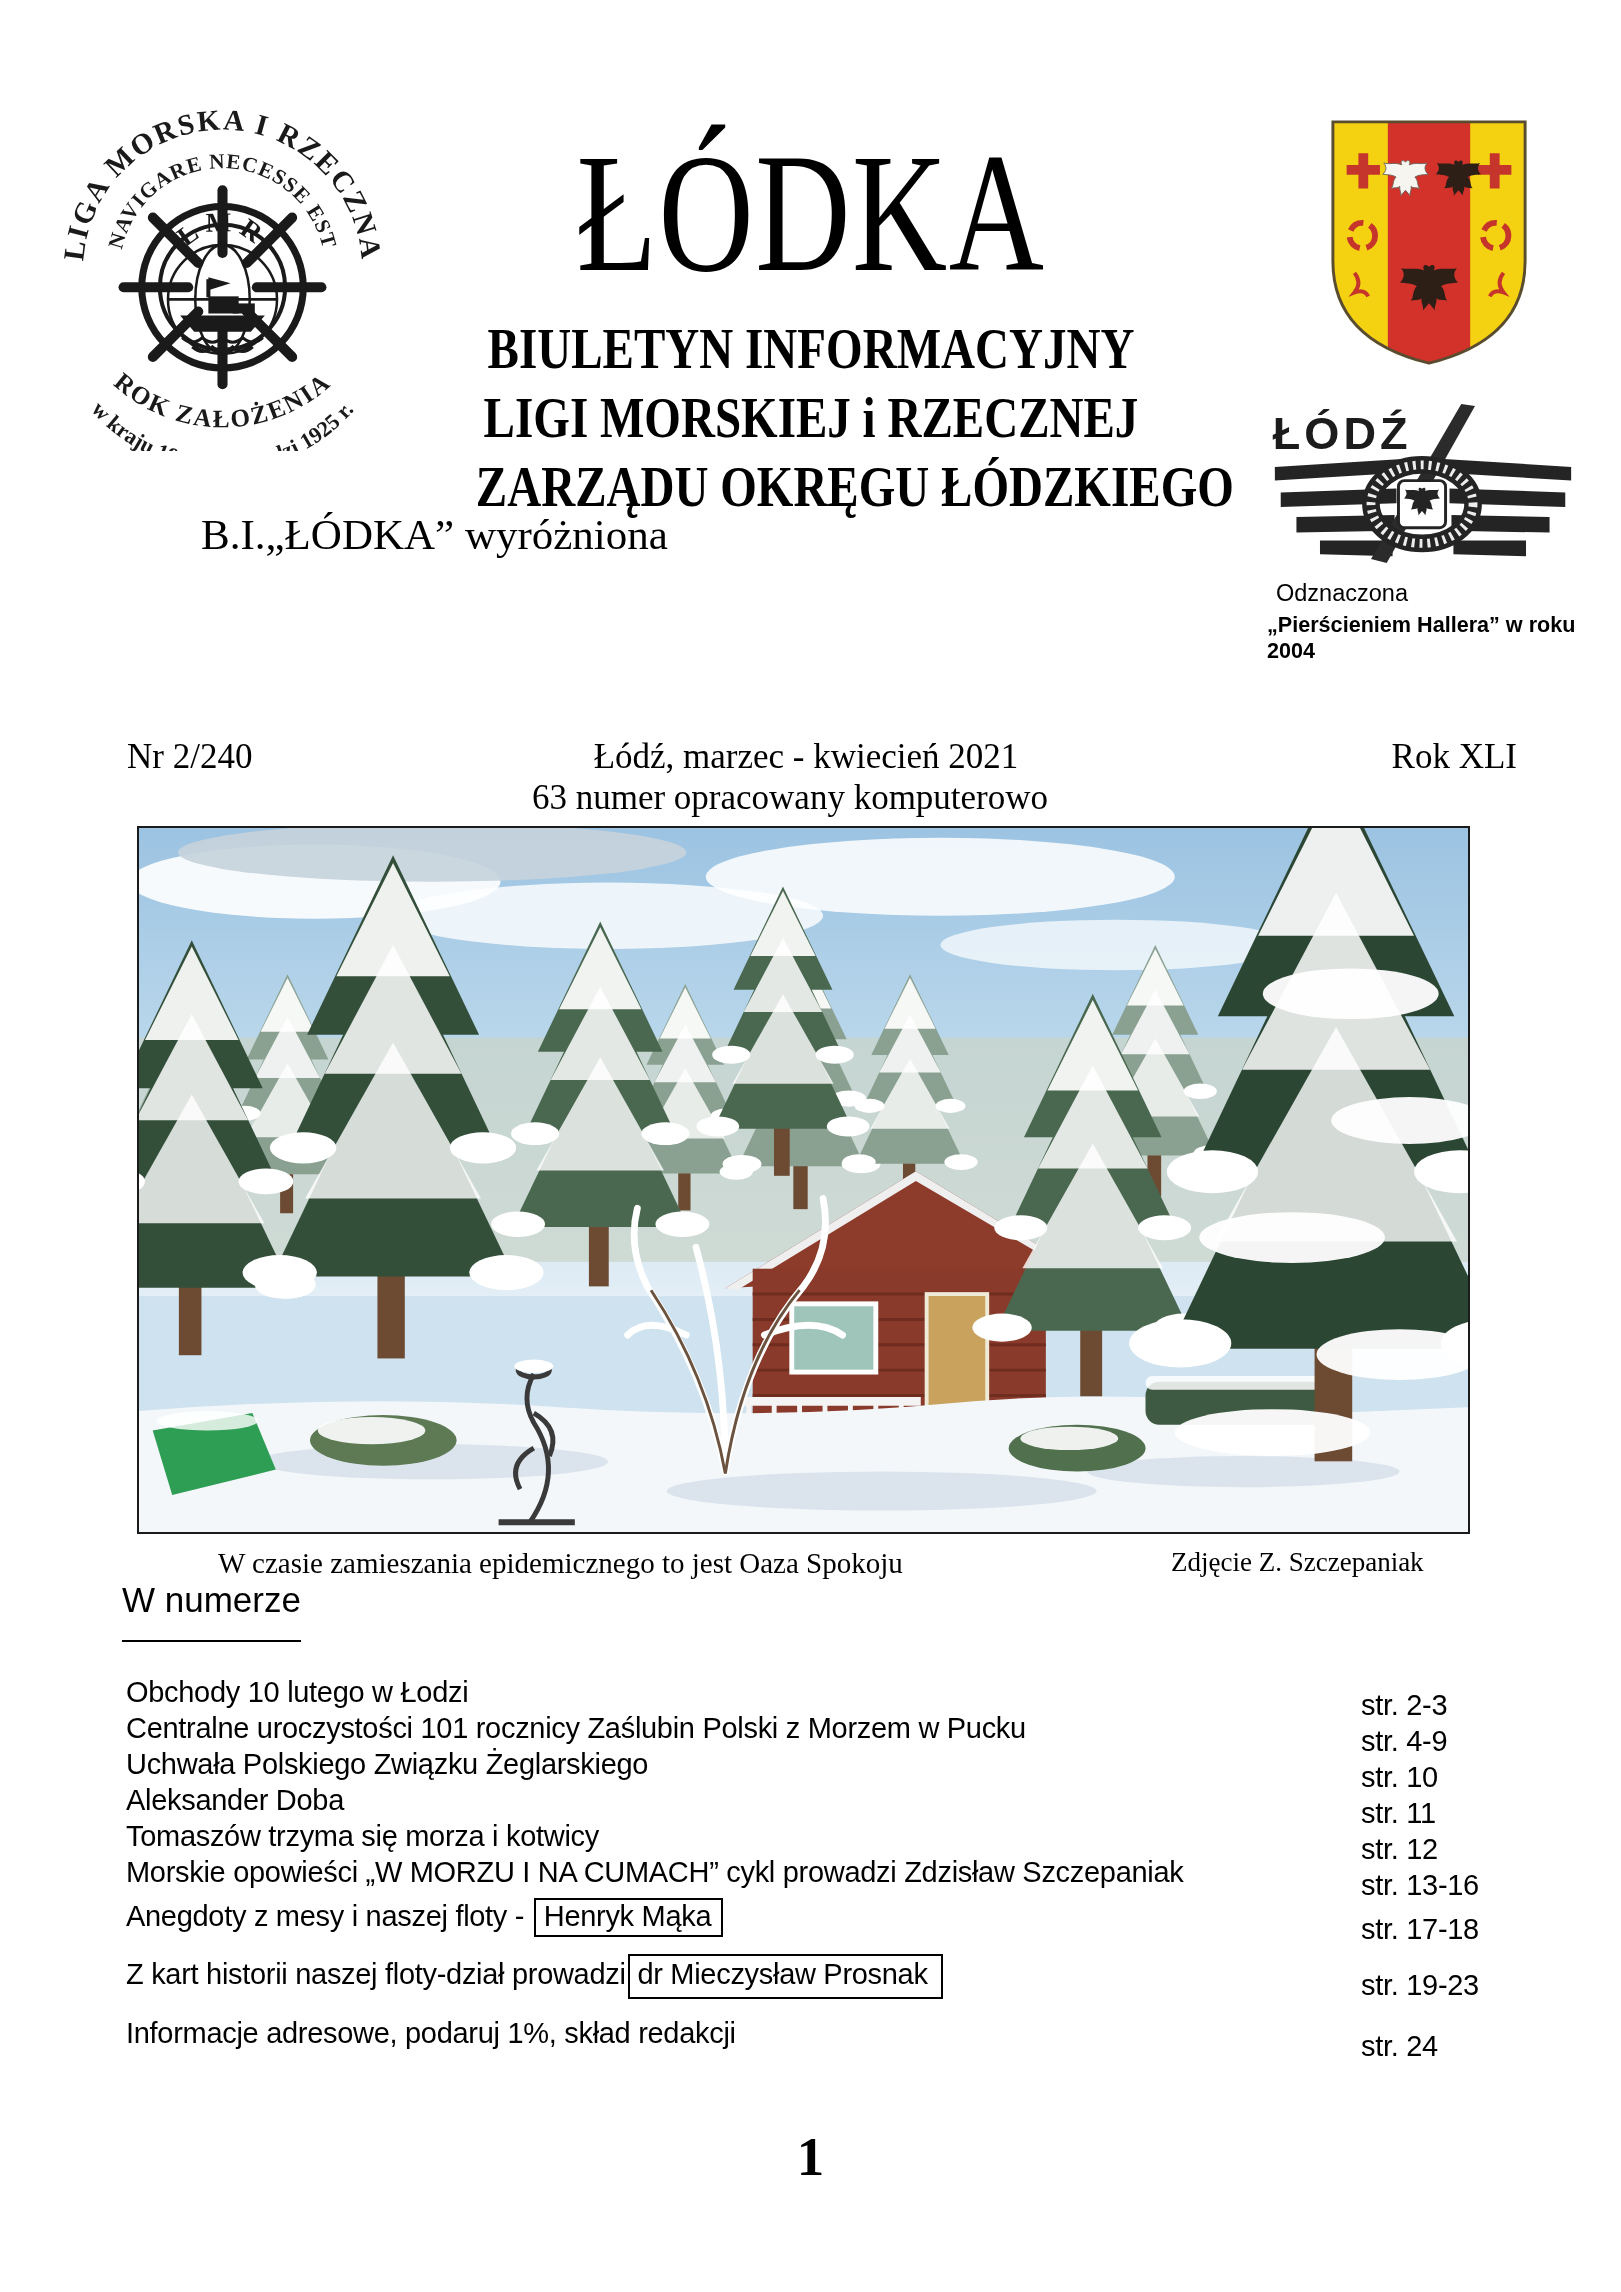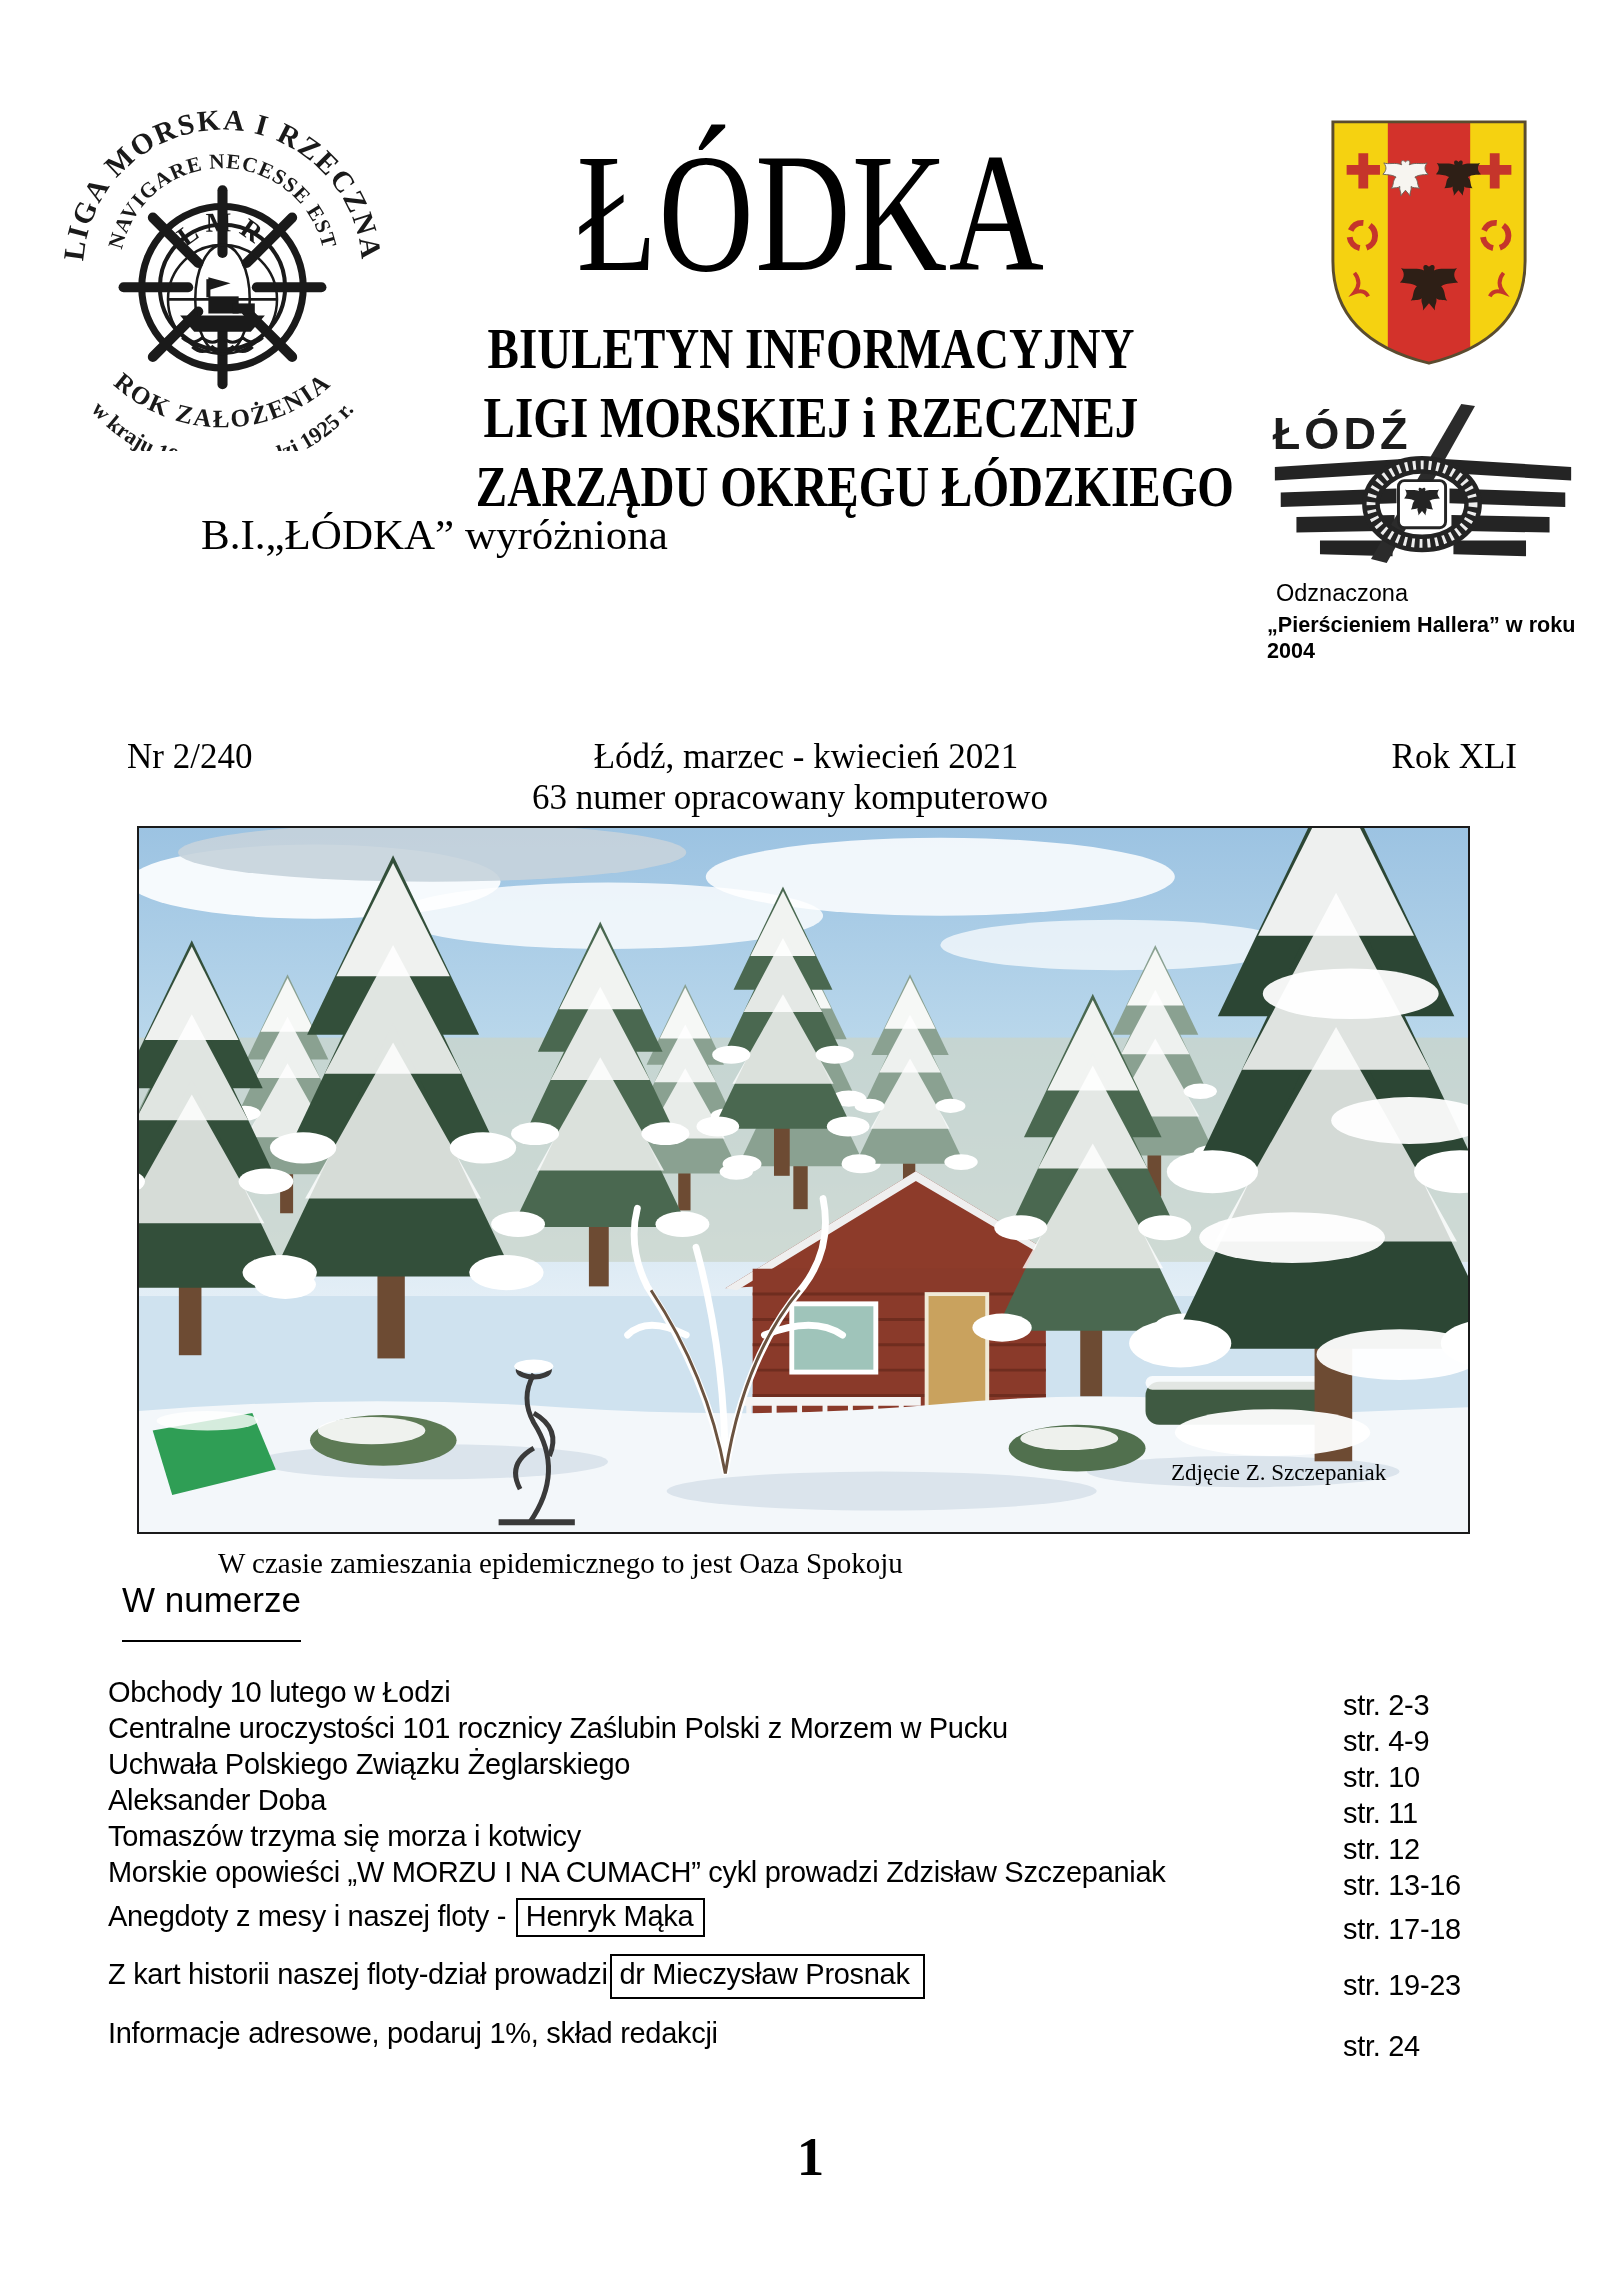--- a/index.html
+++ b/index.html
@@ -33,28 +33,28 @@
   .issue-place{position:absolute;left:17px;top:737px;width:1578px;text-align:center;font-size:35px;}
   .issue-year{position:absolute;right:104px;top:737px;font-size:35px;}
   .issue-note{position:absolute;left:0;top:778px;width:1580px;text-align:center;font-size:35px;}
   
   .photo-frame{
     position:absolute;left:137px;top:826px;width:1333px;height:708px;
     border:2.9px solid #1b1b1b;box-sizing:border-box;background:#cfe2ef;
   }
   .photo-frame svg{display:block;width:100%;height:100%;}
   .caption-left{position:absolute;left:218px;top:1547px;font-size:29px;}
-  .caption-right{position:absolute;left:1171px;top:1460px;font-size:23px;}
+  .caption-right{position:absolute;left:1171px;top:1547px;font-size:27px;}
   
   .toc-heading{
     position:absolute;left:122px;top:1580px;
     font-family:"Liberation Sans",sans-serif;font-size:35px;
     border-bottom:2.9px solid #000;padding-bottom:20px;
   }
-  .toc{position:absolute;left:108px;top:1674px;width:1384px;
+  .toc{position:absolute;left:126px;top:1674px;width:1384px;
     font-family:"Liberation Sans",sans-serif;font-size:29px;letter-spacing:-0.3px;}
   .toc-row{position:relative;min-height:36px;line-height:36px;}
   .toc-row + .toc-row{margin-top:0px;}
   .toc-row.r7{margin-top:7.8px;}
   .toc-row.r8{margin-top:17.6px;}
   .toc-row.r9{margin-top:15.7px;}
   .toc-page{position:absolute;left:1235px;top:0;white-space:nowrap;margin-top:13px;}
   .boxed{
     display:inline-block;border:2.9px solid #000;
     padding:0px 9.8px 2px 7.8px;margin-left:2px;line-height:33px;

